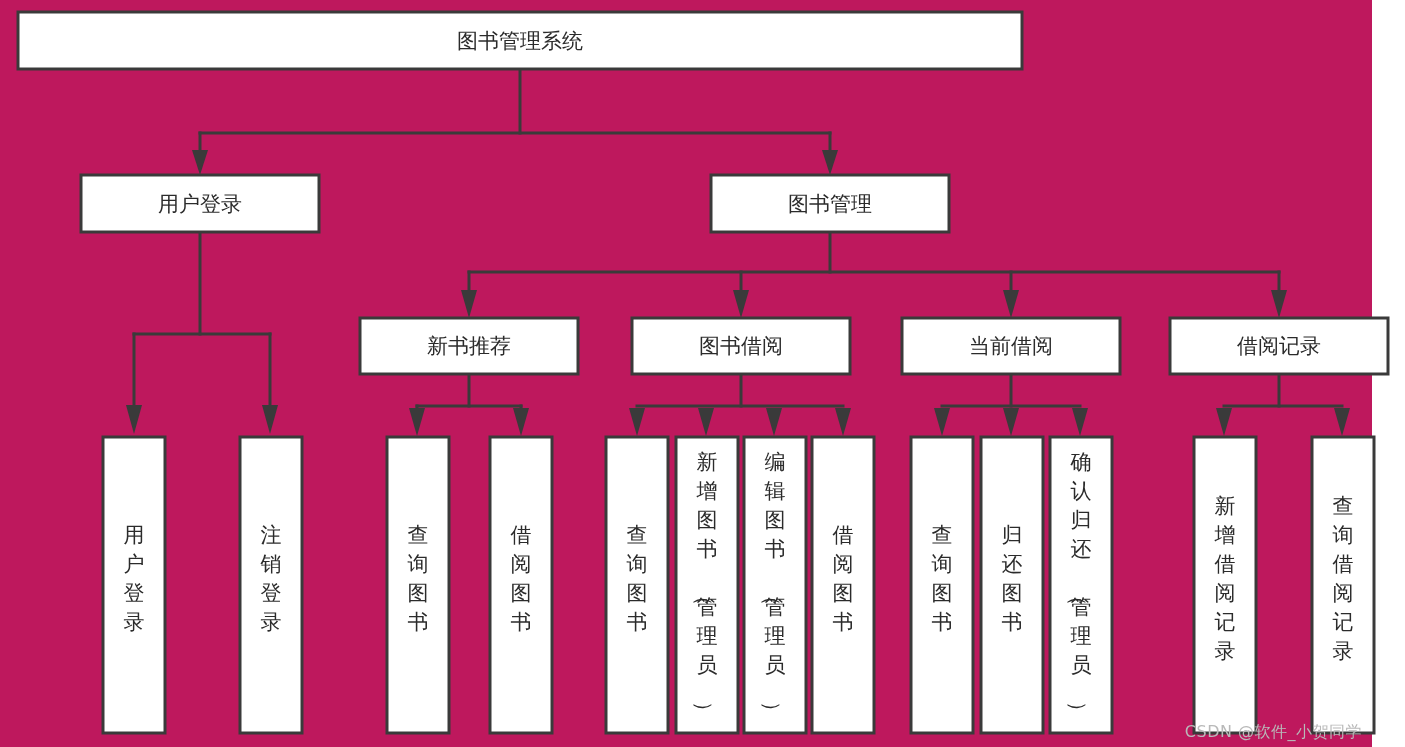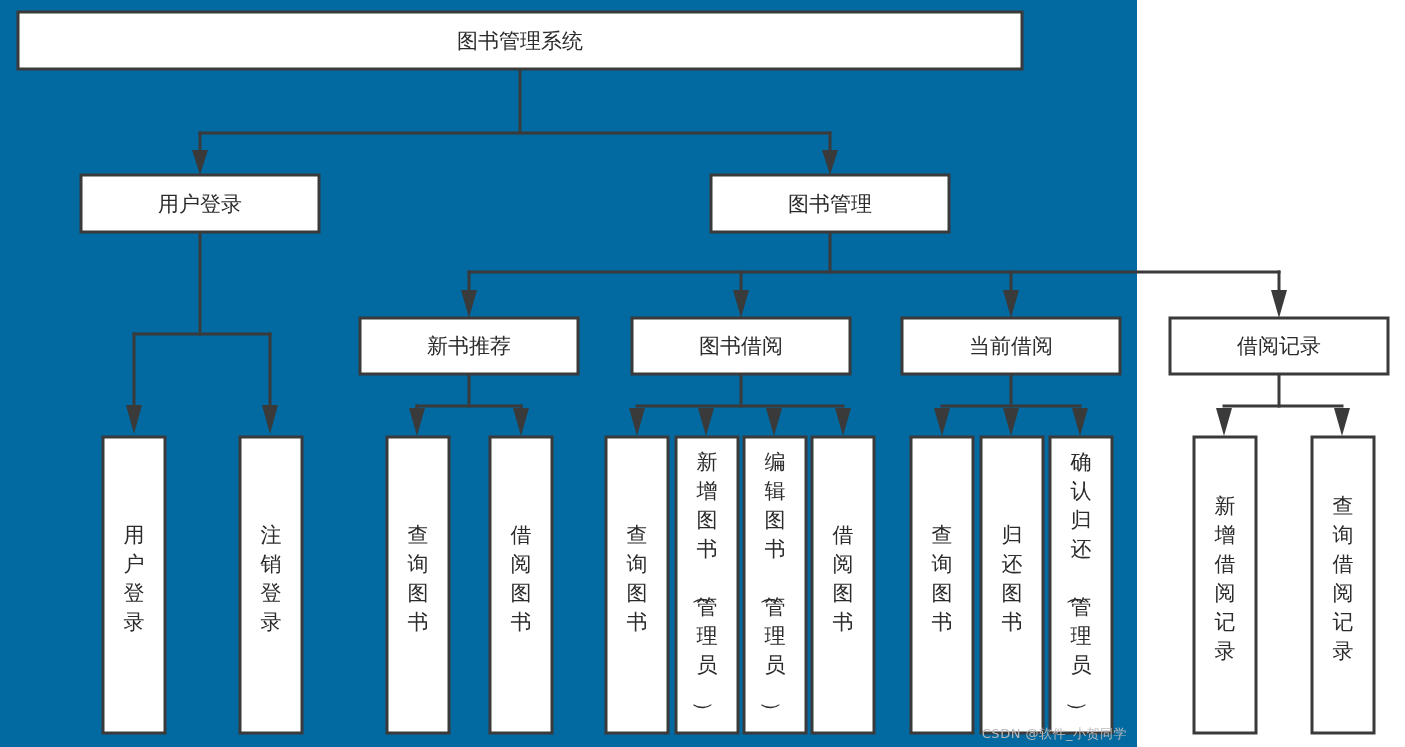--- a/index.html
+++ b/index.html
@@ -8,23 +8,23 @@
     background: #ffffff;
   }
   body {
     width: 1405px;
     height: 747px;
     font-family: "DejaVu Sans", "Liberation Sans", sans-serif;
     overflow: hidden;
   }
   #diagram-root {
     position: relative;
-    width: 1137px;
+    width: 1372px;
     height: 747px;
-    background: #0369a1;
+    background: #be185d;
   }
   svg.diagram-canvas {
     position: absolute;
     left: 0;
     top: 0;
     width: 1405px;
     height: 747px;
   }
   .node-box {
     fill: #ffffff;
@@ -52,21 +52,21 @@
     font-family: "DejaVu Sans", "Liberation Sans", sans-serif;
     fill: #2b2b2b;
     font-size: 21px;
     text-anchor: middle;
   }
   .watermark {
     position: absolute;
     right: 10px;
     bottom: 4px;
     font-family: "DejaVu Sans", "Liberation Sans", sans-serif;
-    font-size: 13px;
+    font-size: 16px;
     color: #b9b9b9;
     white-space: nowrap;
     letter-spacing: 0.5px;
     text-align: right;
   }
 </style>
 </head>
 <body>
 
 <div id="diagram-root">

